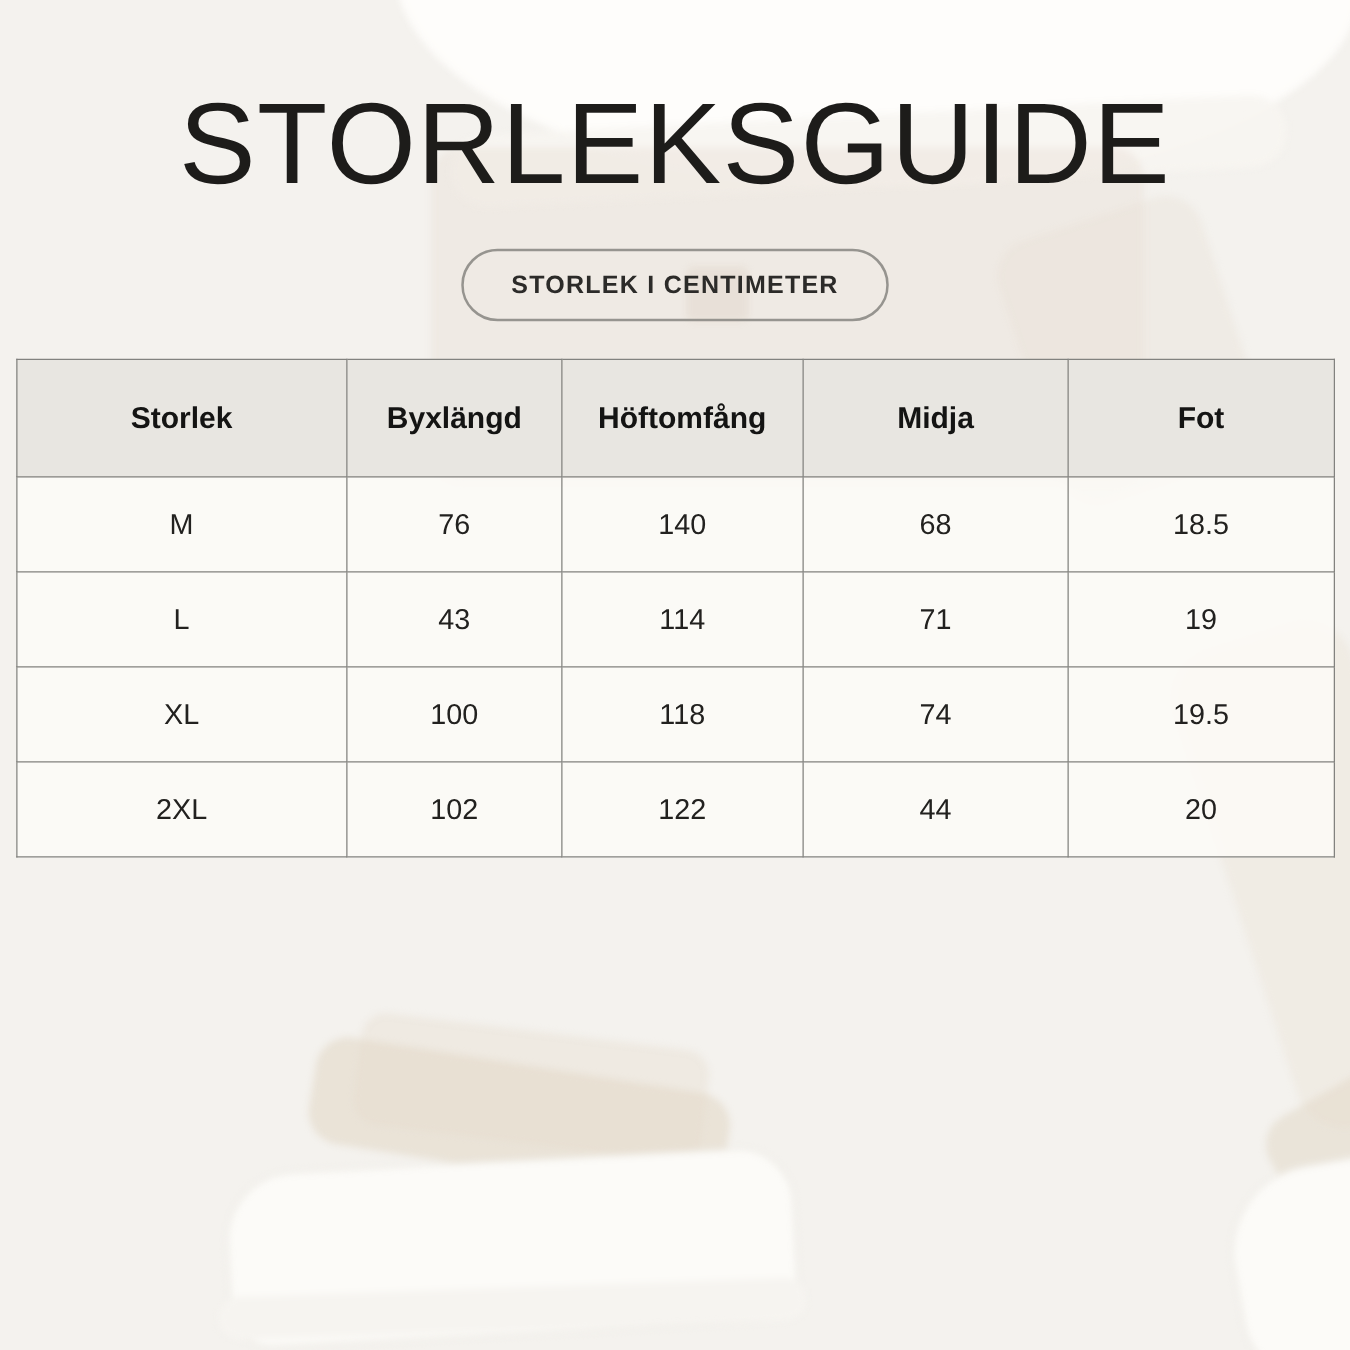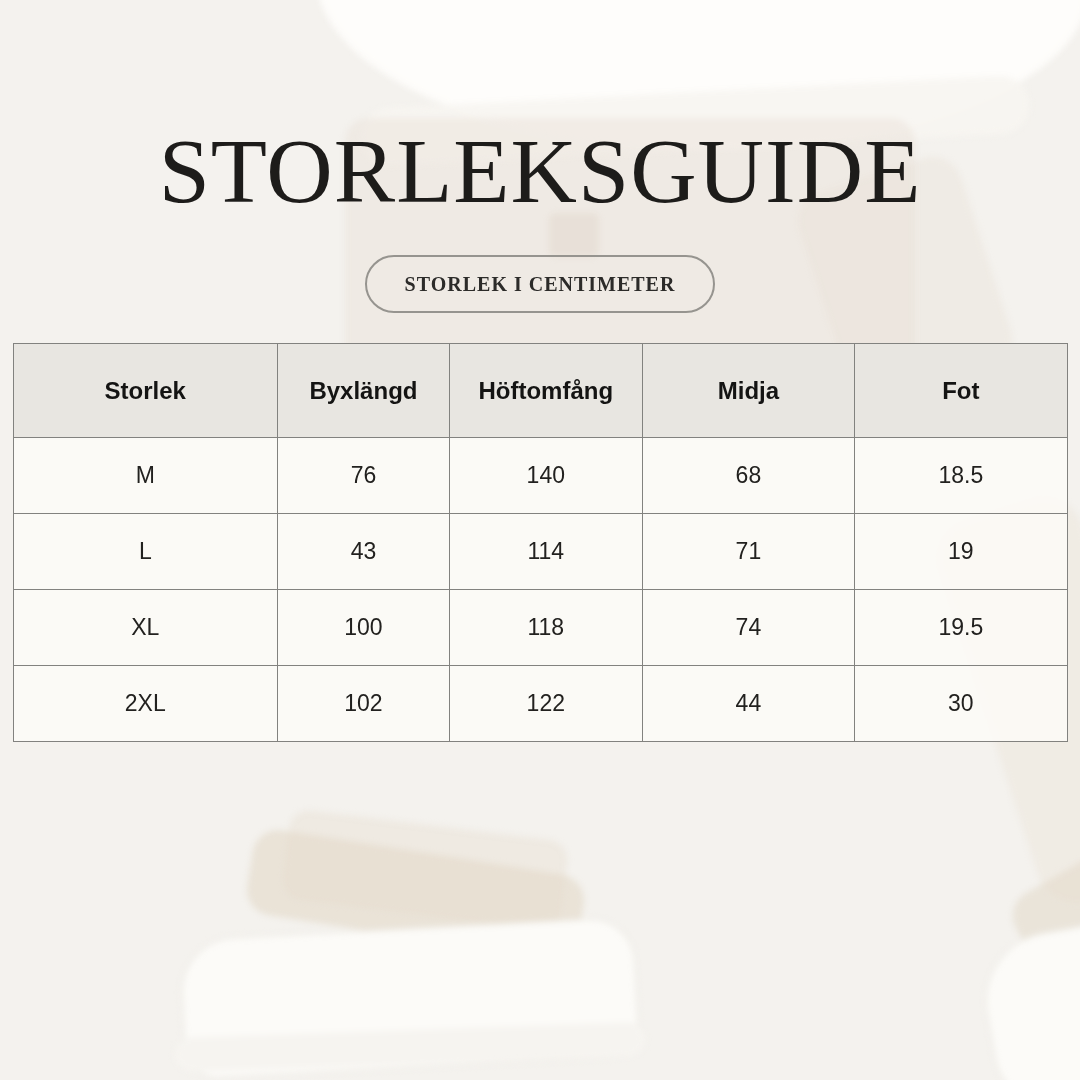--- a/index.html
+++ b/index.html
@@ -48,43 +48,42 @@
               border-radius:26px;transform:rotate(-30deg);}
   .shoe-left{left:182px;top:928px;width:455px;height:140px;background:var(--shoe);
              border:2px solid #efede8;border-radius:55px 45px 32px 32px;transform:rotate(-3deg);}
   .shoe-left-sole{left:175px;top:1030px;width:470px;height:34px;background:#f6f4f0;
                   border-radius:20px;transform:rotate(-2deg);}
   .shoe-right{left:988px;top:925px;width:210px;height:175px;background:var(--shoe);
               border:2px solid #efede8;border-radius:70px 26px 22px 60px;transform:rotate(-10deg);}
   
   .content{position:absolute;inset:0;display:flex;flex-direction:column;align-items:center;}
   .title{
-    margin-top:120px;
-    font-family:Liberation Serif, serif;
+    margin-top:64px;
+    font-family:Liberation Sans, sans-serif;
     font-weight:400;
     font-size:92px;
     line-height:1.12;
     letter-spacing:1px;
     color:var(--text);
     text-align:center;
     white-space:nowrap;
   }
   .badge{
     margin-top:32px;
     height:58px;
     display:flex;align-items:center;justify-content:center;
     padding:0 38px;
     border:2px solid var(--badge-border);
     border-radius:29px;
     font-size:20px;
     font-weight:700;
     letter-spacing:1px;
     color:#2c2b29;
     background:transparent;
-    font-family:Liberation Serif, serif;
   }
   table.size-table{
     margin-top:30px;
     width:1055px;
     border-collapse:collapse;
     table-layout:fixed;
   }
   table.size-table th, table.size-table td{
     border:1.5px solid var(--table-border);
     text-align:center;
@@ -169,18 +168,18 @@
             <td>100</td>
             <td>118</td>
             <td>74</td>
             <td>19.5</td>
           </tr>
           <tr>
             <td>2XL</td>
             <td>102</td>
             <td>122</td>
             <td>44</td>
-            <td>30</td>
+            <td>20</td>
           </tr>
         </tbody>
     </table>
   </div>
 </div>
 
 </body></html>

